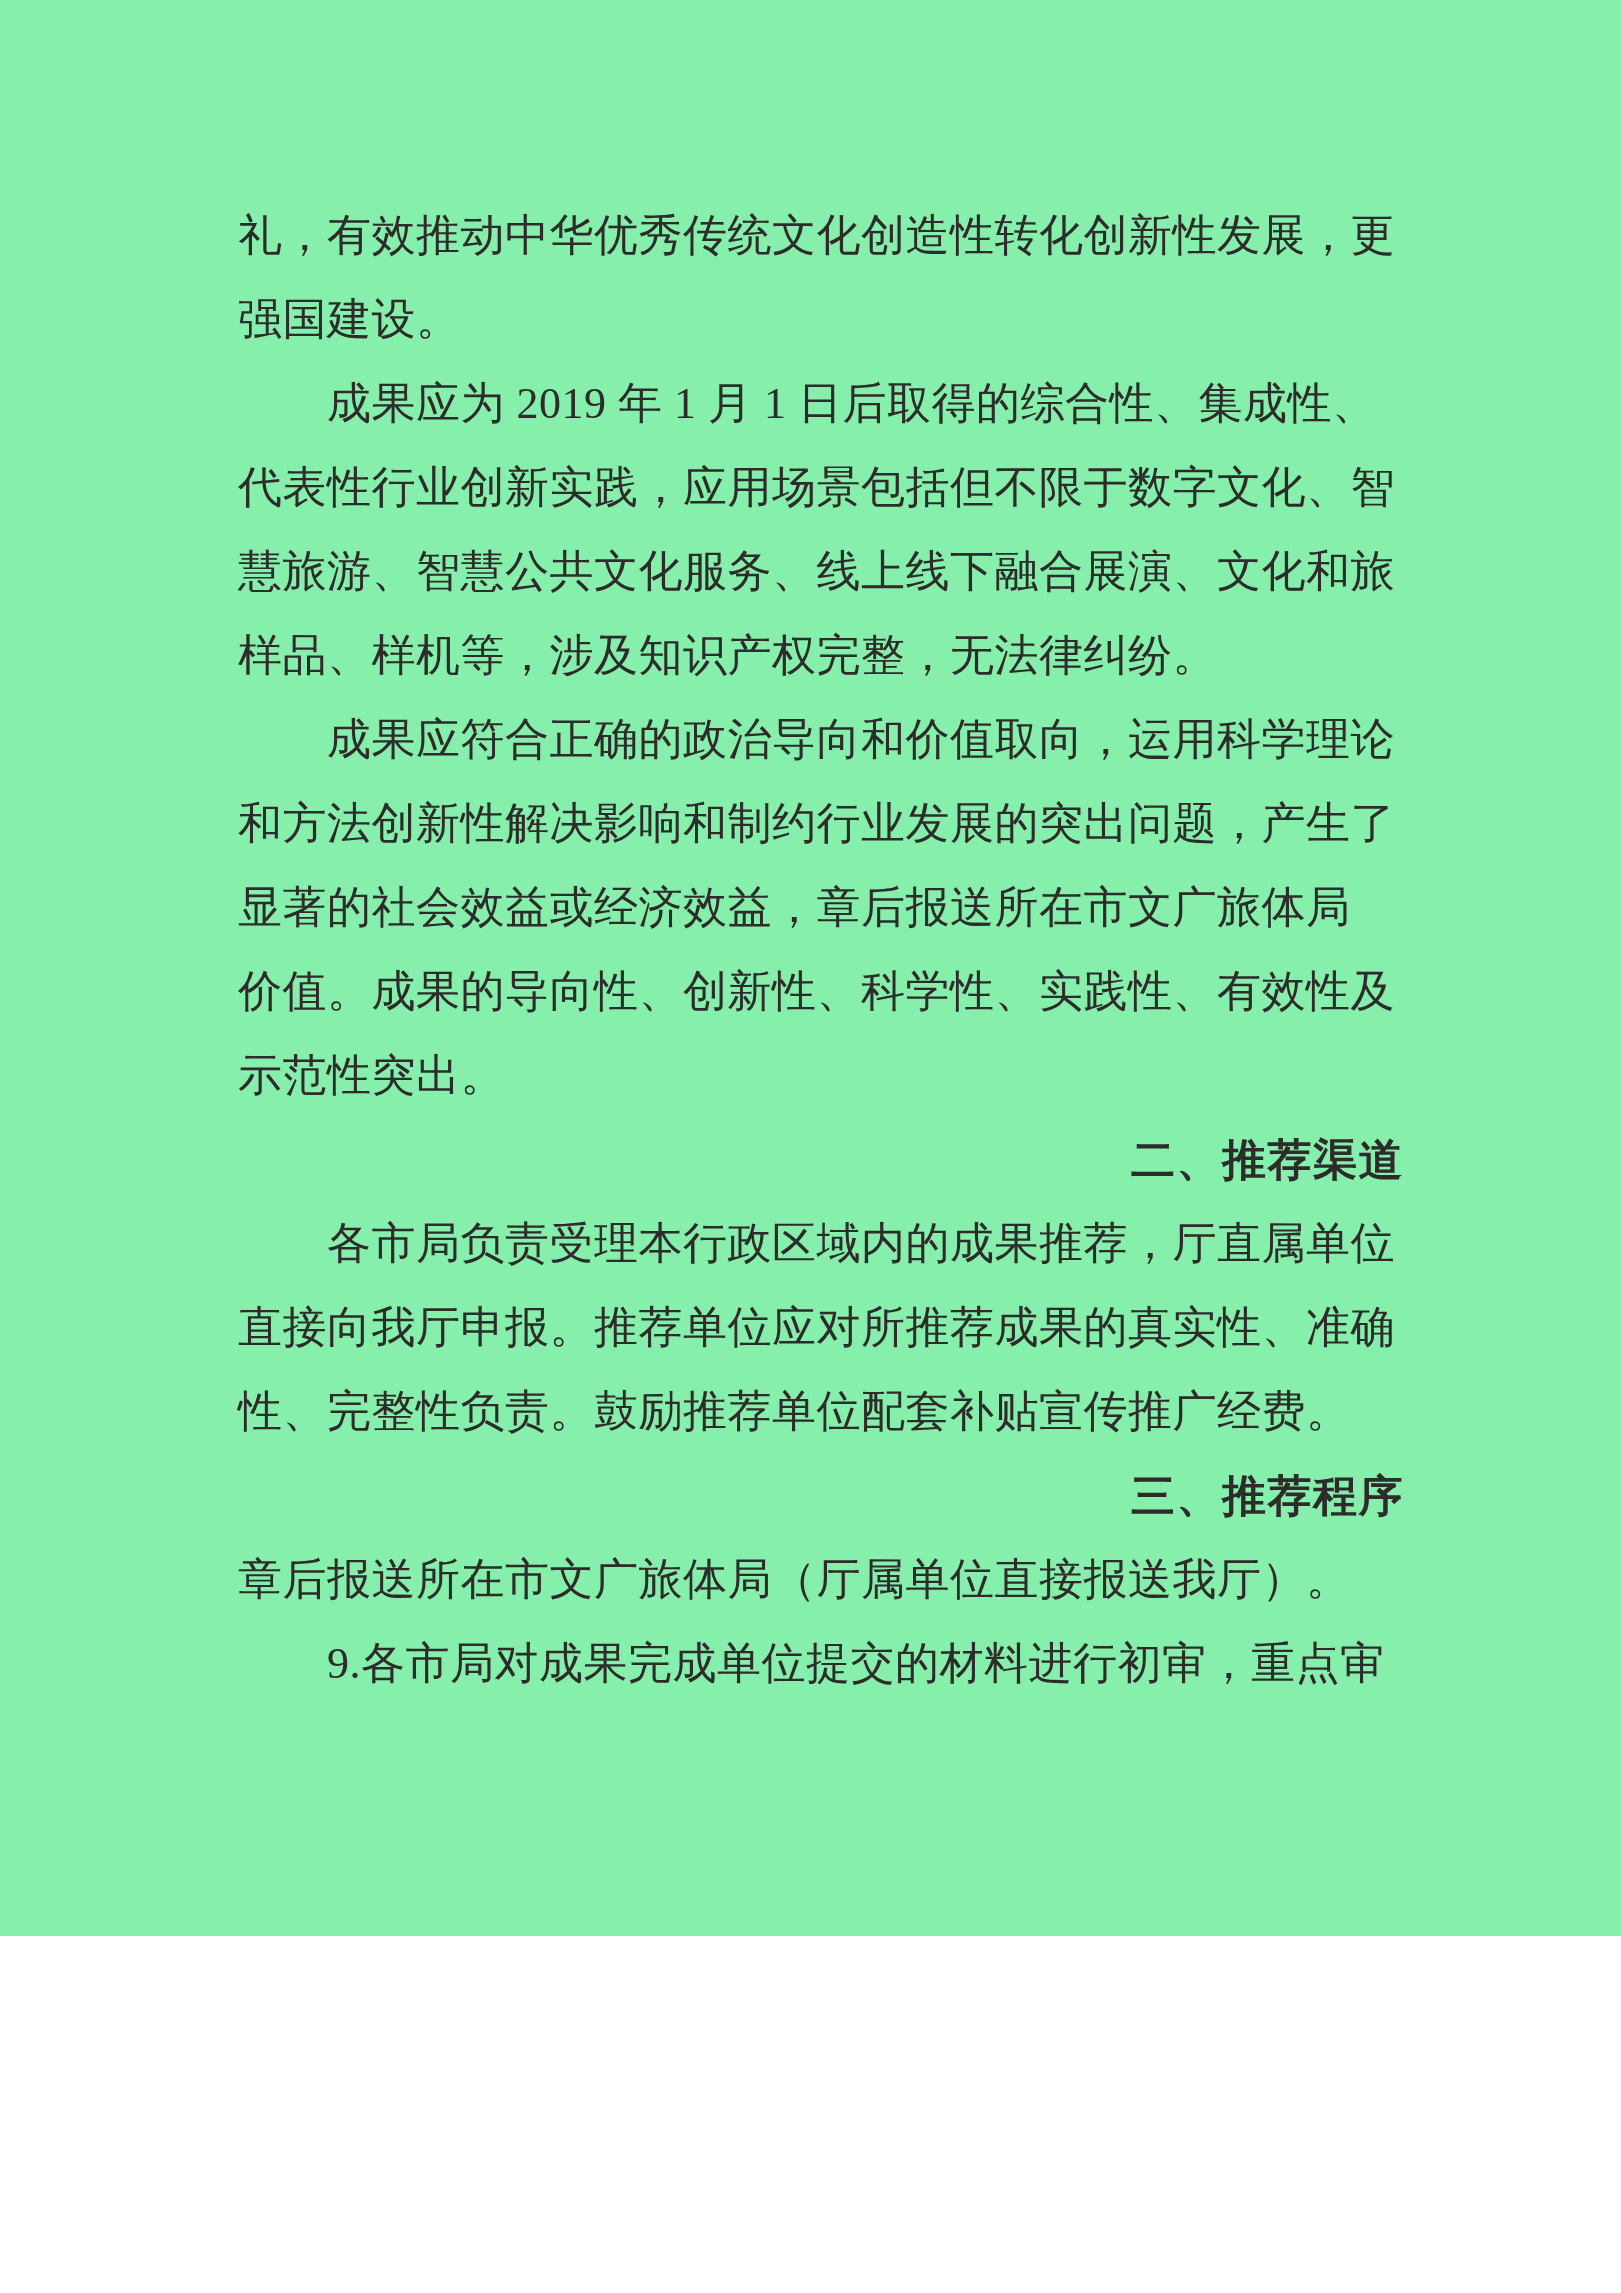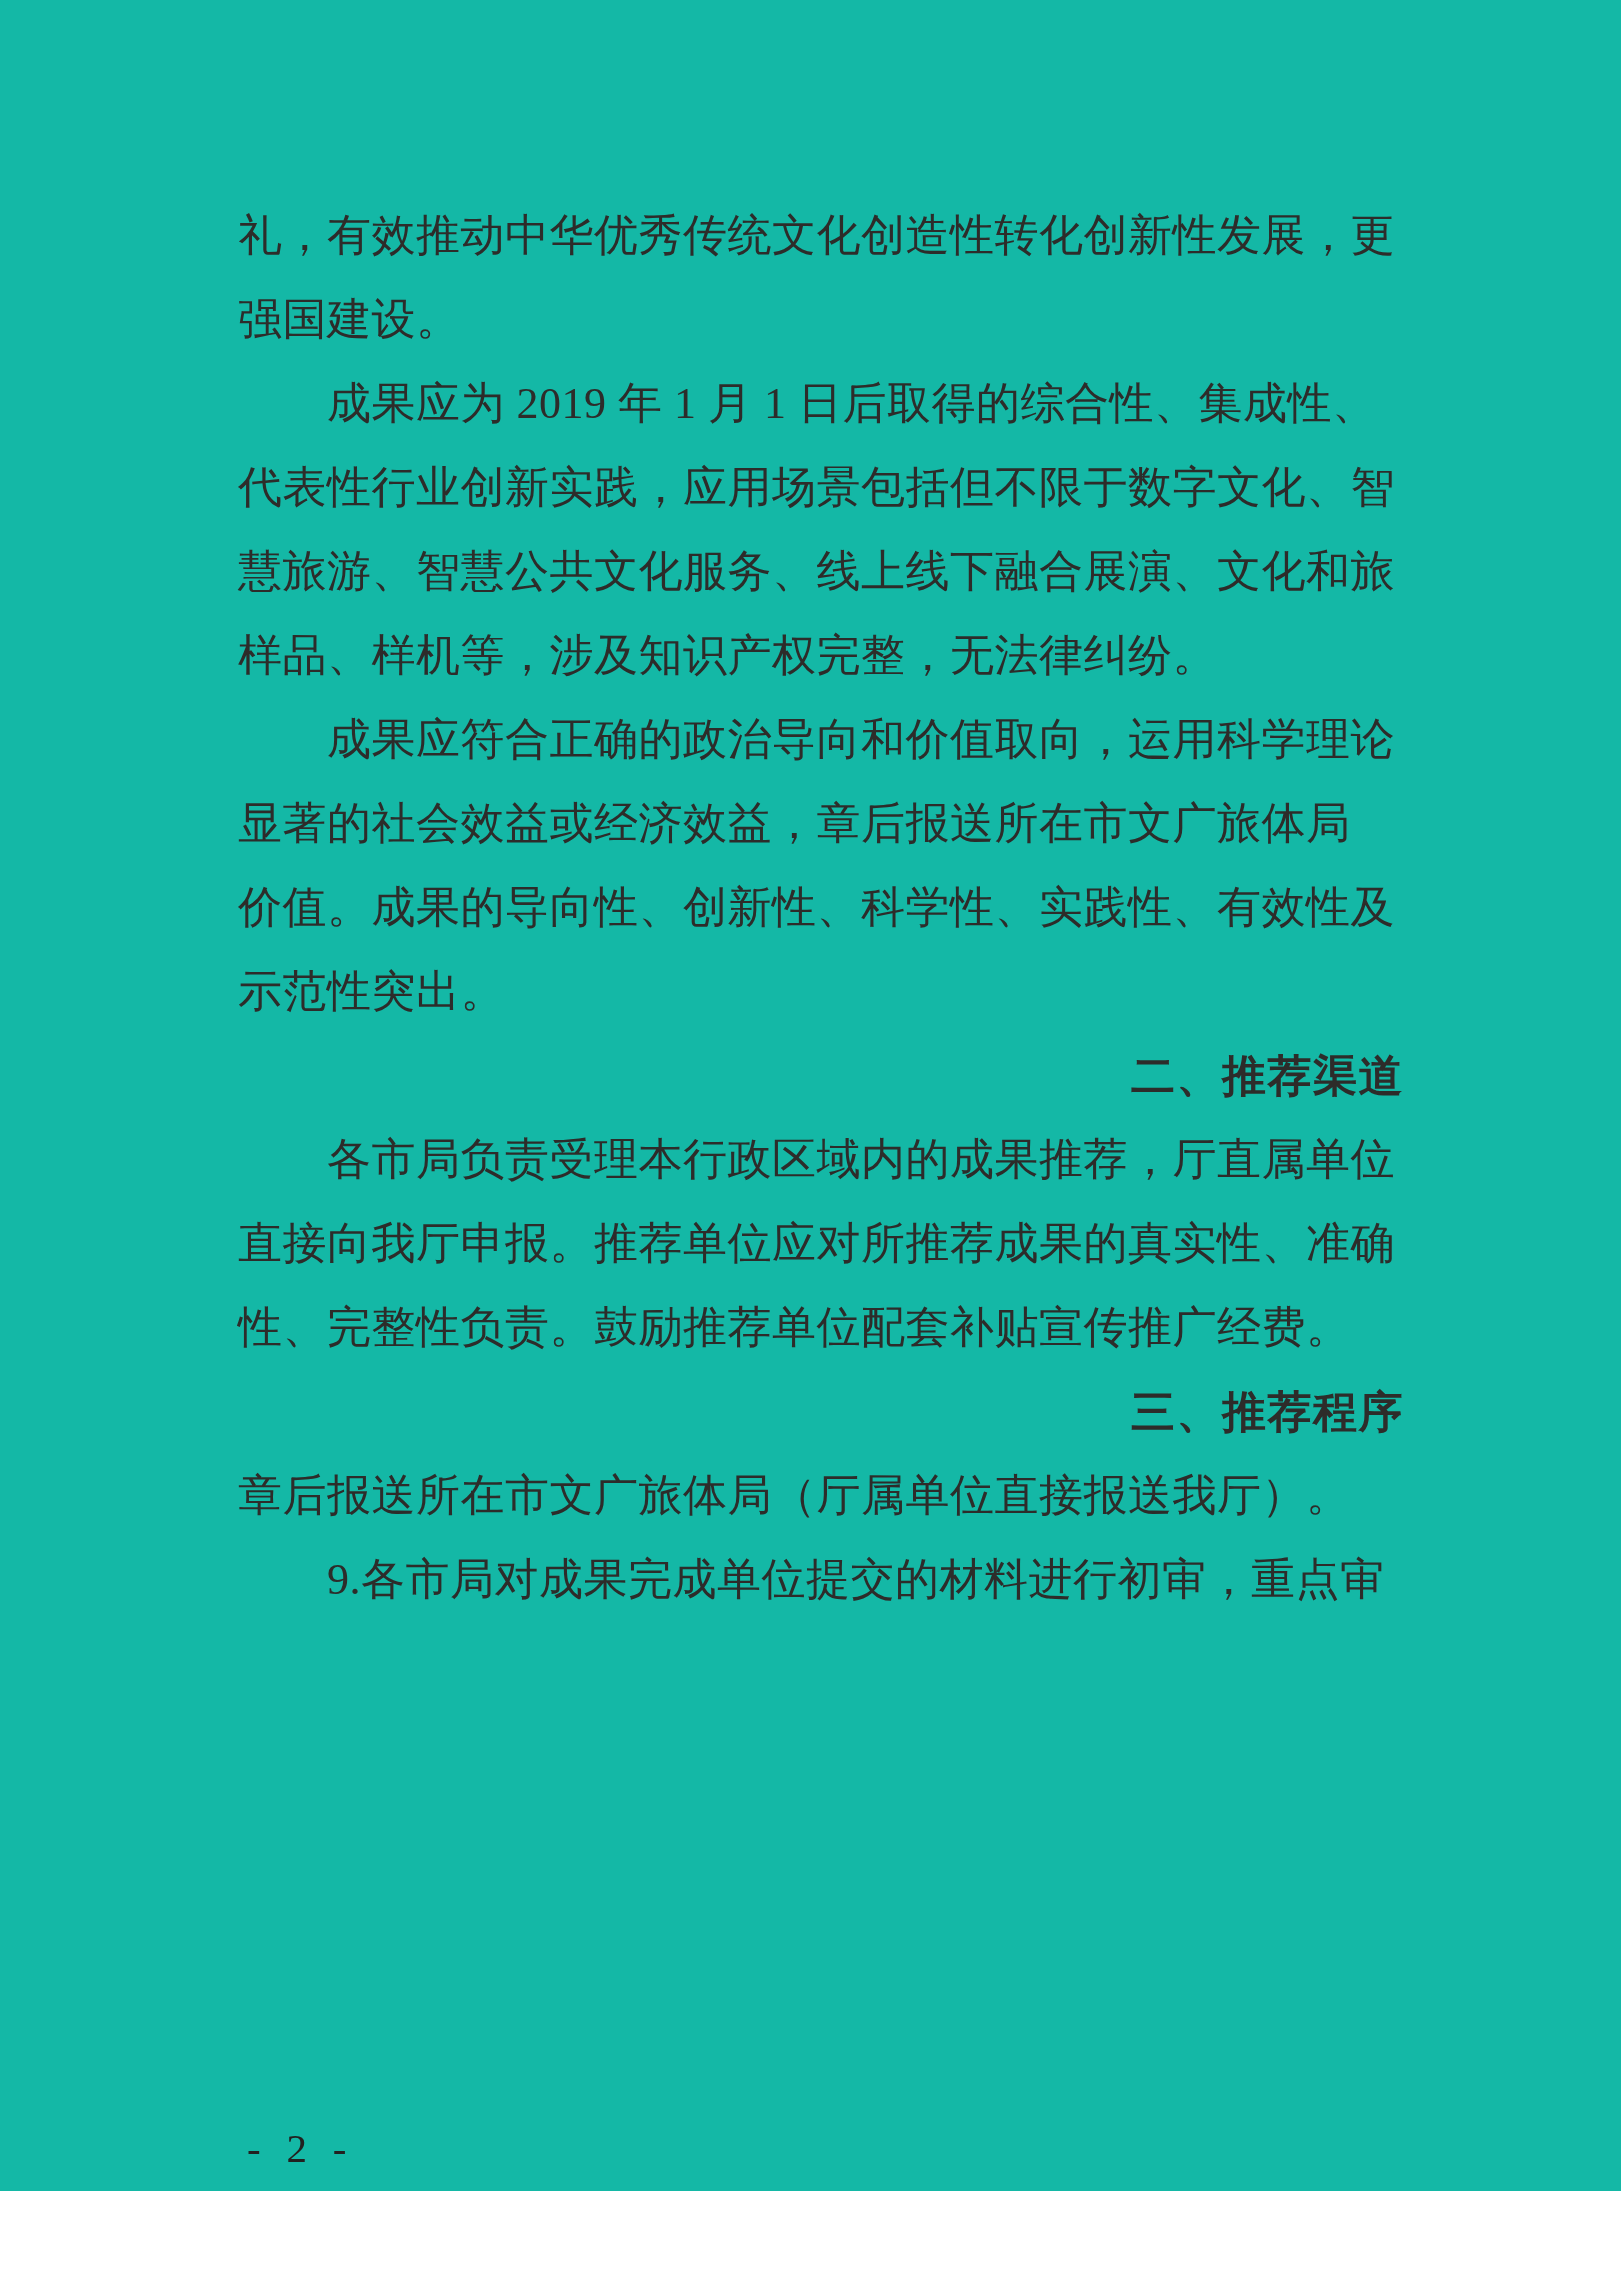--- a/index.html
+++ b/index.html
@@ -3,22 +3,22 @@
 <meta charset="utf-8">
 <style>
   html, body {
     margin: 0;
     padding: 0;
     background: #ffffff;
   }
   .page {
     position: relative;
     width: 1621px;
-    height: 2191px;
-    background: #14b8a6;
+    height: 1936px;
+    background: #86efac;
     overflow: hidden;
     font-family: "Liberation Serif", serif;
     color: #2d2c2a;
   }
   .text-block {
     position: absolute;
     left: 238px;
     top: 194px;
     width: 1166px;
   }
@@ -53,20 +53,21 @@
 
 <div class="page">
   <div class="text-block">
     <div class="line body">礼，有效推动中华优秀传统文化创造性转化创新性发展，更</div>
     <div class="line body">强国建设。</div>
     <div class="line body indent">成果应为 2019 年 1 月 1 日后取得的综合性、集成性、</div>
     <div class="line body">代表性行业创新实践，应用场景包括但不限于数字文化、智</div>
     <div class="line body">慧旅游、智慧公共文化服务、线上线下融合展演、文化和旅</div>
     <div class="line body">样品、样机等，涉及知识产权完整，无法律纠纷。</div>
     <div class="line body indent">成果应符合正确的政治导向和价值取向，运用科学理论</div>
+    <div class="line body">和方法创新性解决影响和制约行业发展的突出问题，产生了</div>
     <div class="line body">显著的社会效益或经济效益，章后报送所在市文广旅体局</div>
     <div class="line body">价值。成果的导向性、创新性、科学性、实践性、有效性及</div>
     <div class="line body">示范性突出。</div>
     <div class="line heading indent">二、推荐渠道</div>
     <div class="line body indent">各市局负责受理本行政区域内的成果推荐，厅直属单位</div>
     <div class="line body">直接向我厅申报。推荐单位应对所推荐成果的真实性、准确</div>
     <div class="line body">性、完整性负责。鼓励推荐单位配套补贴宣传推广经费。</div>
     <div class="line heading indent">三、推荐程序</div>
     <div class="line body">章后报送所在市文广旅体局（厅属单位直接报送我厅）。</div>
     <div class="line body indent">9.各市局对成果完成单位提交的材料进行初审，重点审</div>

